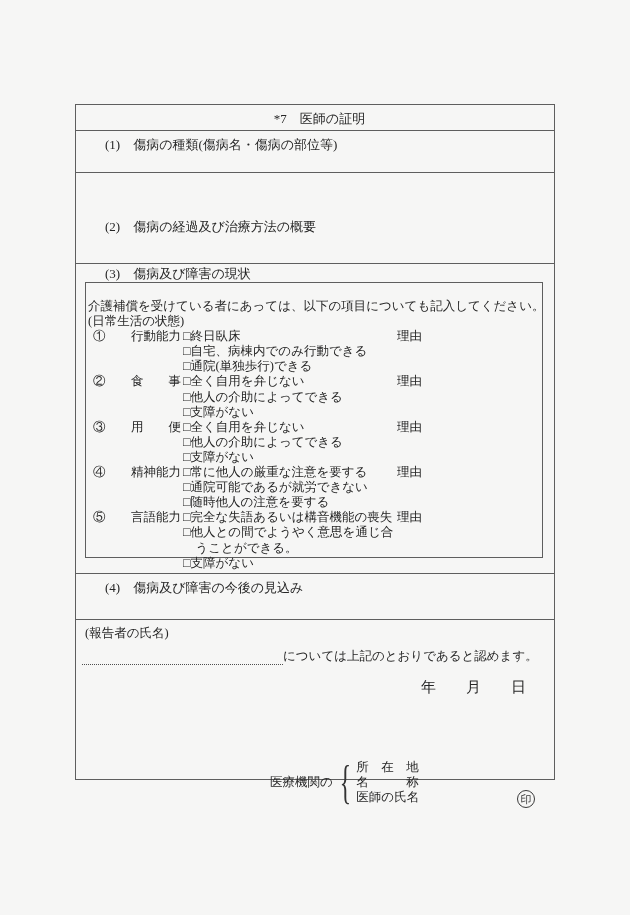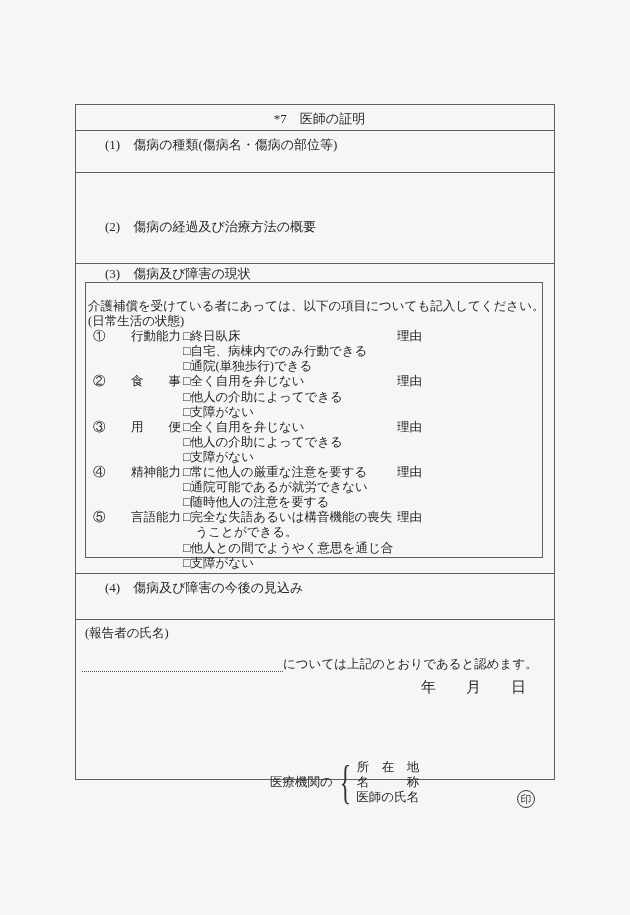--- a/index.html
+++ b/index.html
@@ -44,33 +44,33 @@
   }
   .ln{position:relative;height:15.1px;white-space:nowrap;}
   .c-full{position:absolute;left:2px;}
   .c-num{position:absolute;left:7px;}
   .c-cat{position:absolute;left:45px;}
   .c-opt{position:absolute;left:97px;}
   .c-rsn{position:absolute;left:311px;}
   .cb{display:inline;}
   
   .f-reporter{position:absolute;left:9px;top:5px;}
-  .f-statement{position:absolute;left:6px;top:36px;display:flex;align-items:center;}
+  .f-statement{position:absolute;left:6px;top:28px;display:flex;align-items:flex-end;}
   .dotline{display:inline-block;width:201px;height:13px;border-bottom:1.5px dotted #4e4e4e;}
   .f-date{position:absolute;right:28px;top:58px;font-size:15px;}
   .f-org{position:absolute;left:194px;top:139px;display:flex;align-items:center;}
   .org-prefix{display:inline-block;}
   .brace{
     display:inline-block;
     font-size:47px;line-height:46px;
     transform:scaleX(0.5);
     font-weight:400;color:#333;
     margin:0 0 0 1px;
   }
-  .org-lines div{height:15px;line-height:15px;text-align:right;}
+  .org-lines div{height:15px;line-height:15px;}
   .f-seal{
     position:absolute;left:441px;top:170px;
     width:18px;height:18px;
     box-sizing:border-box;
     border:1.2px solid #3a3a3a;
     border-radius:50%;
     display:flex;align-items:center;justify-content:center;
     font-size:11px;color:#3a3a3a;
     line-height:1;
   }
@@ -157,24 +157,24 @@
         <span class="c-opt"><span class="cb">□</span><span>随時他人の注意を要する</span></span>
       </div>
 
       <div class="ln">
         <span class="c-num">⑤</span>
         <span class="c-cat">言語能力</span>
         <span class="c-opt"><span class="cb">□</span><span>完全な失語あるいは構音機能の喪失</span></span>
         <span class="c-rsn">理由</span>
       </div>
       <div class="ln">
+        <span class="c-opt"><span class="cb">□</span><span>他人との間でようやく意思を通じ合</span></span>
+      </div>
+      <div class="ln">
         <span class="c-opt">　うことができる。</span>
-      </div>
-      <div class="ln">
-        <span class="c-opt"><span class="cb">□</span><span>他人との間でようやく意思を通じ合</span></span>
       </div>
       <div class="ln">
         <span class="c-opt"><span class="cb">□</span><span>支障がない</span></span>
       </div>
     </div>
   </div>
 
   <div class="row r-s4">
     <div class="row-label">(4)　傷病及び障害の今後の見込み</div>
     <div class="fill-area"></div>

